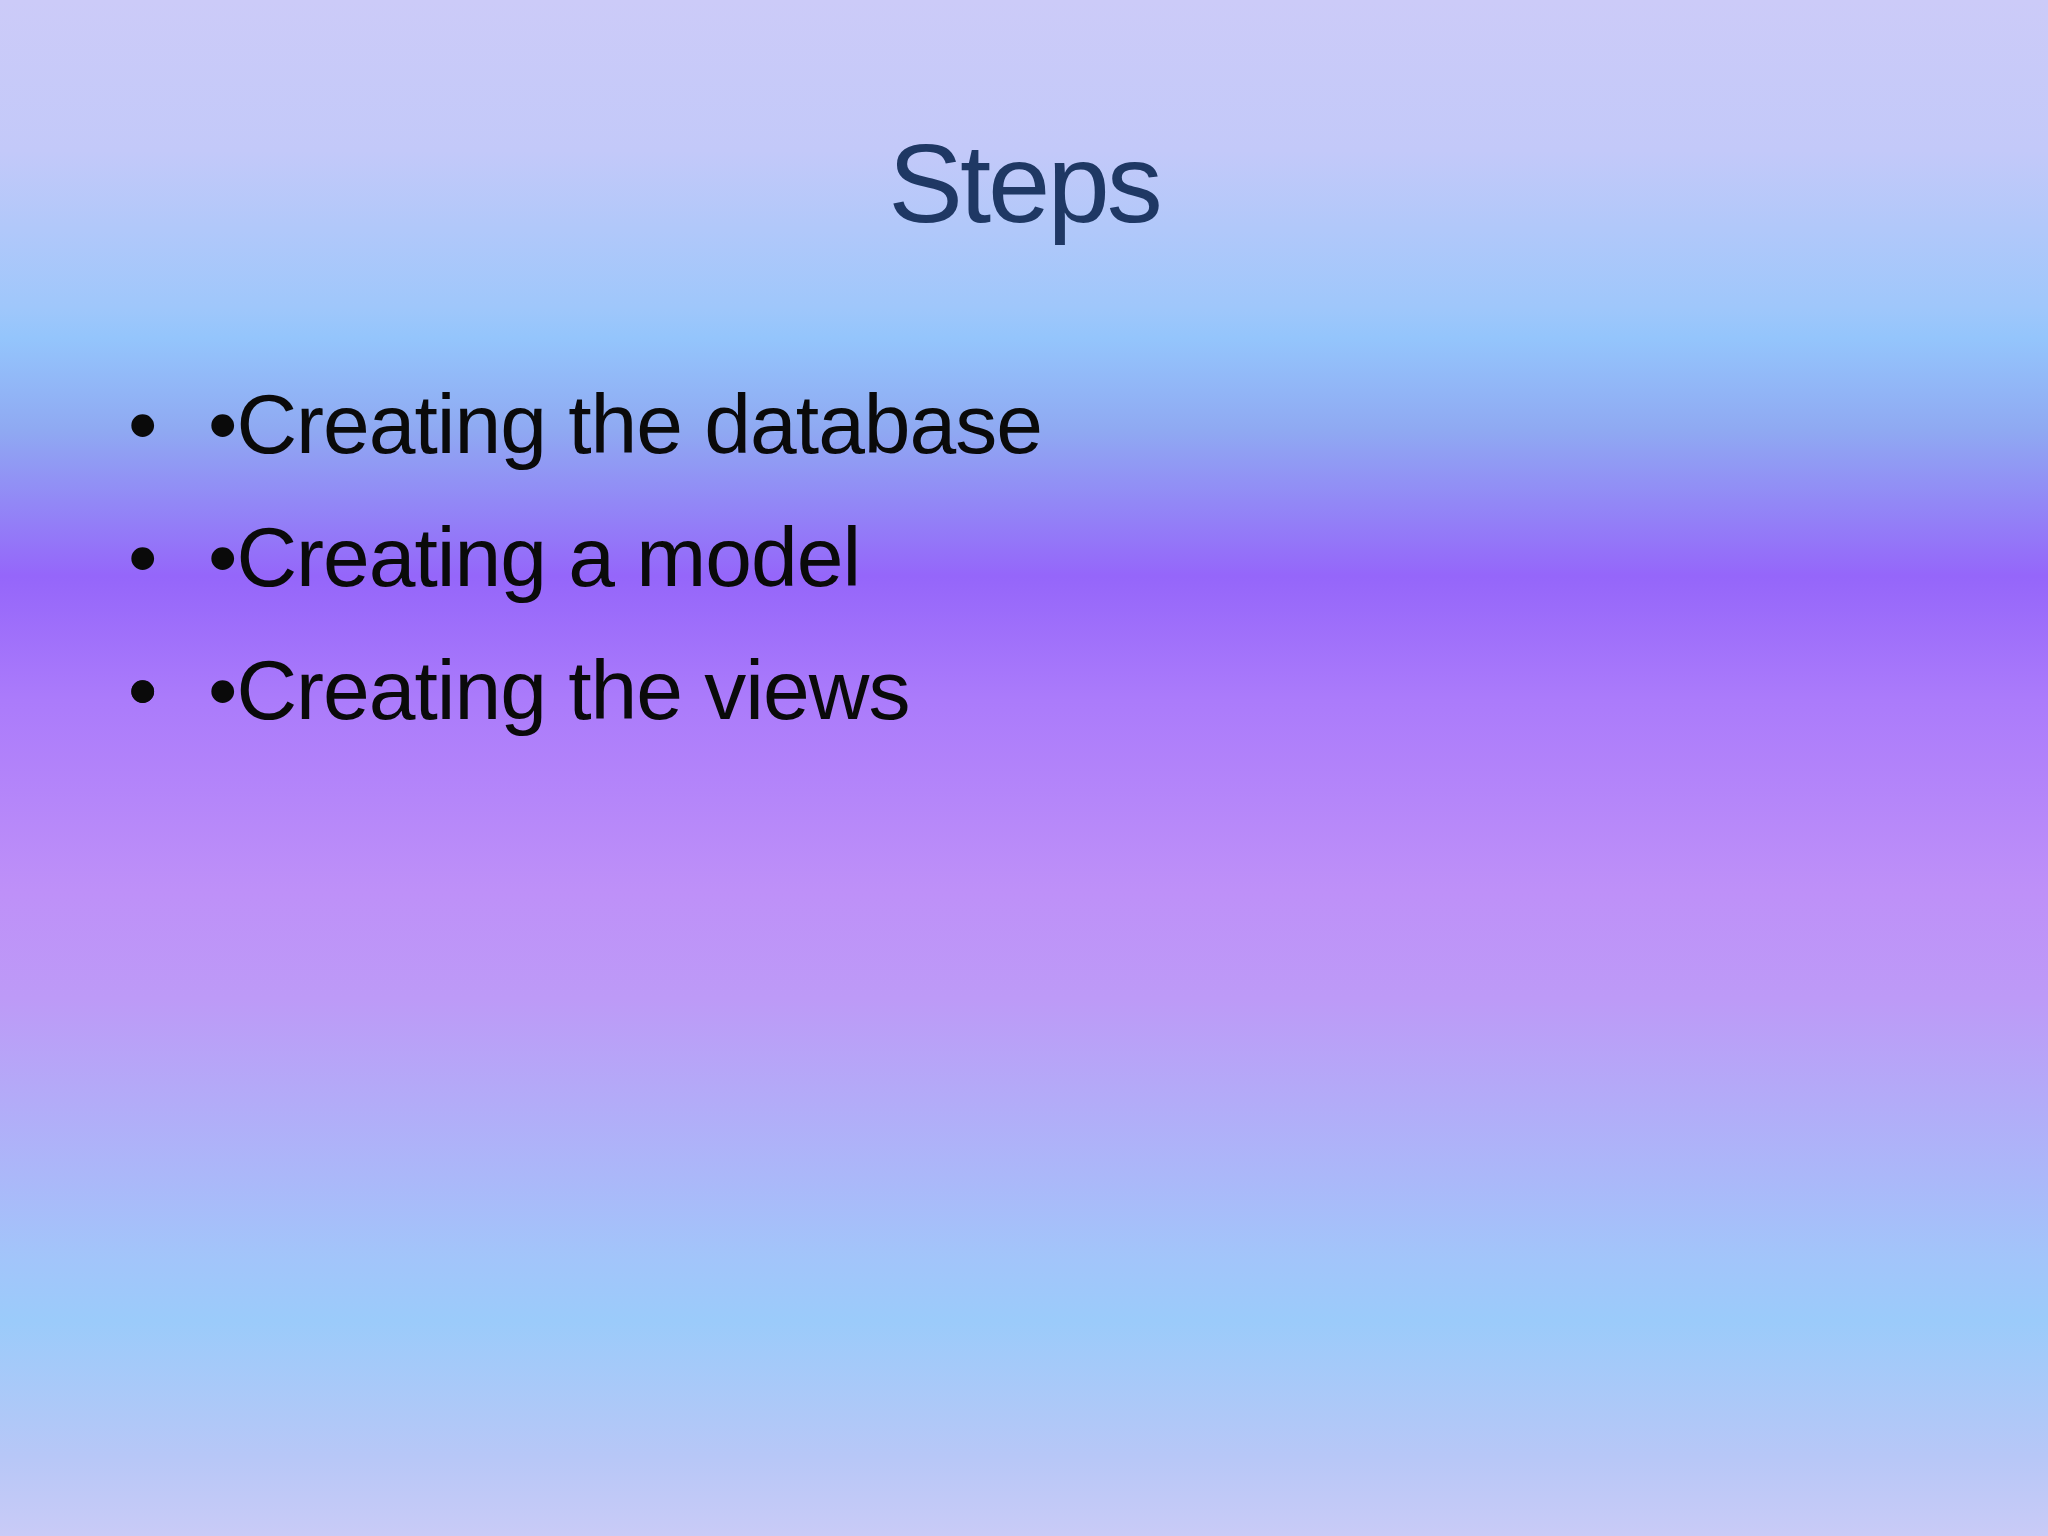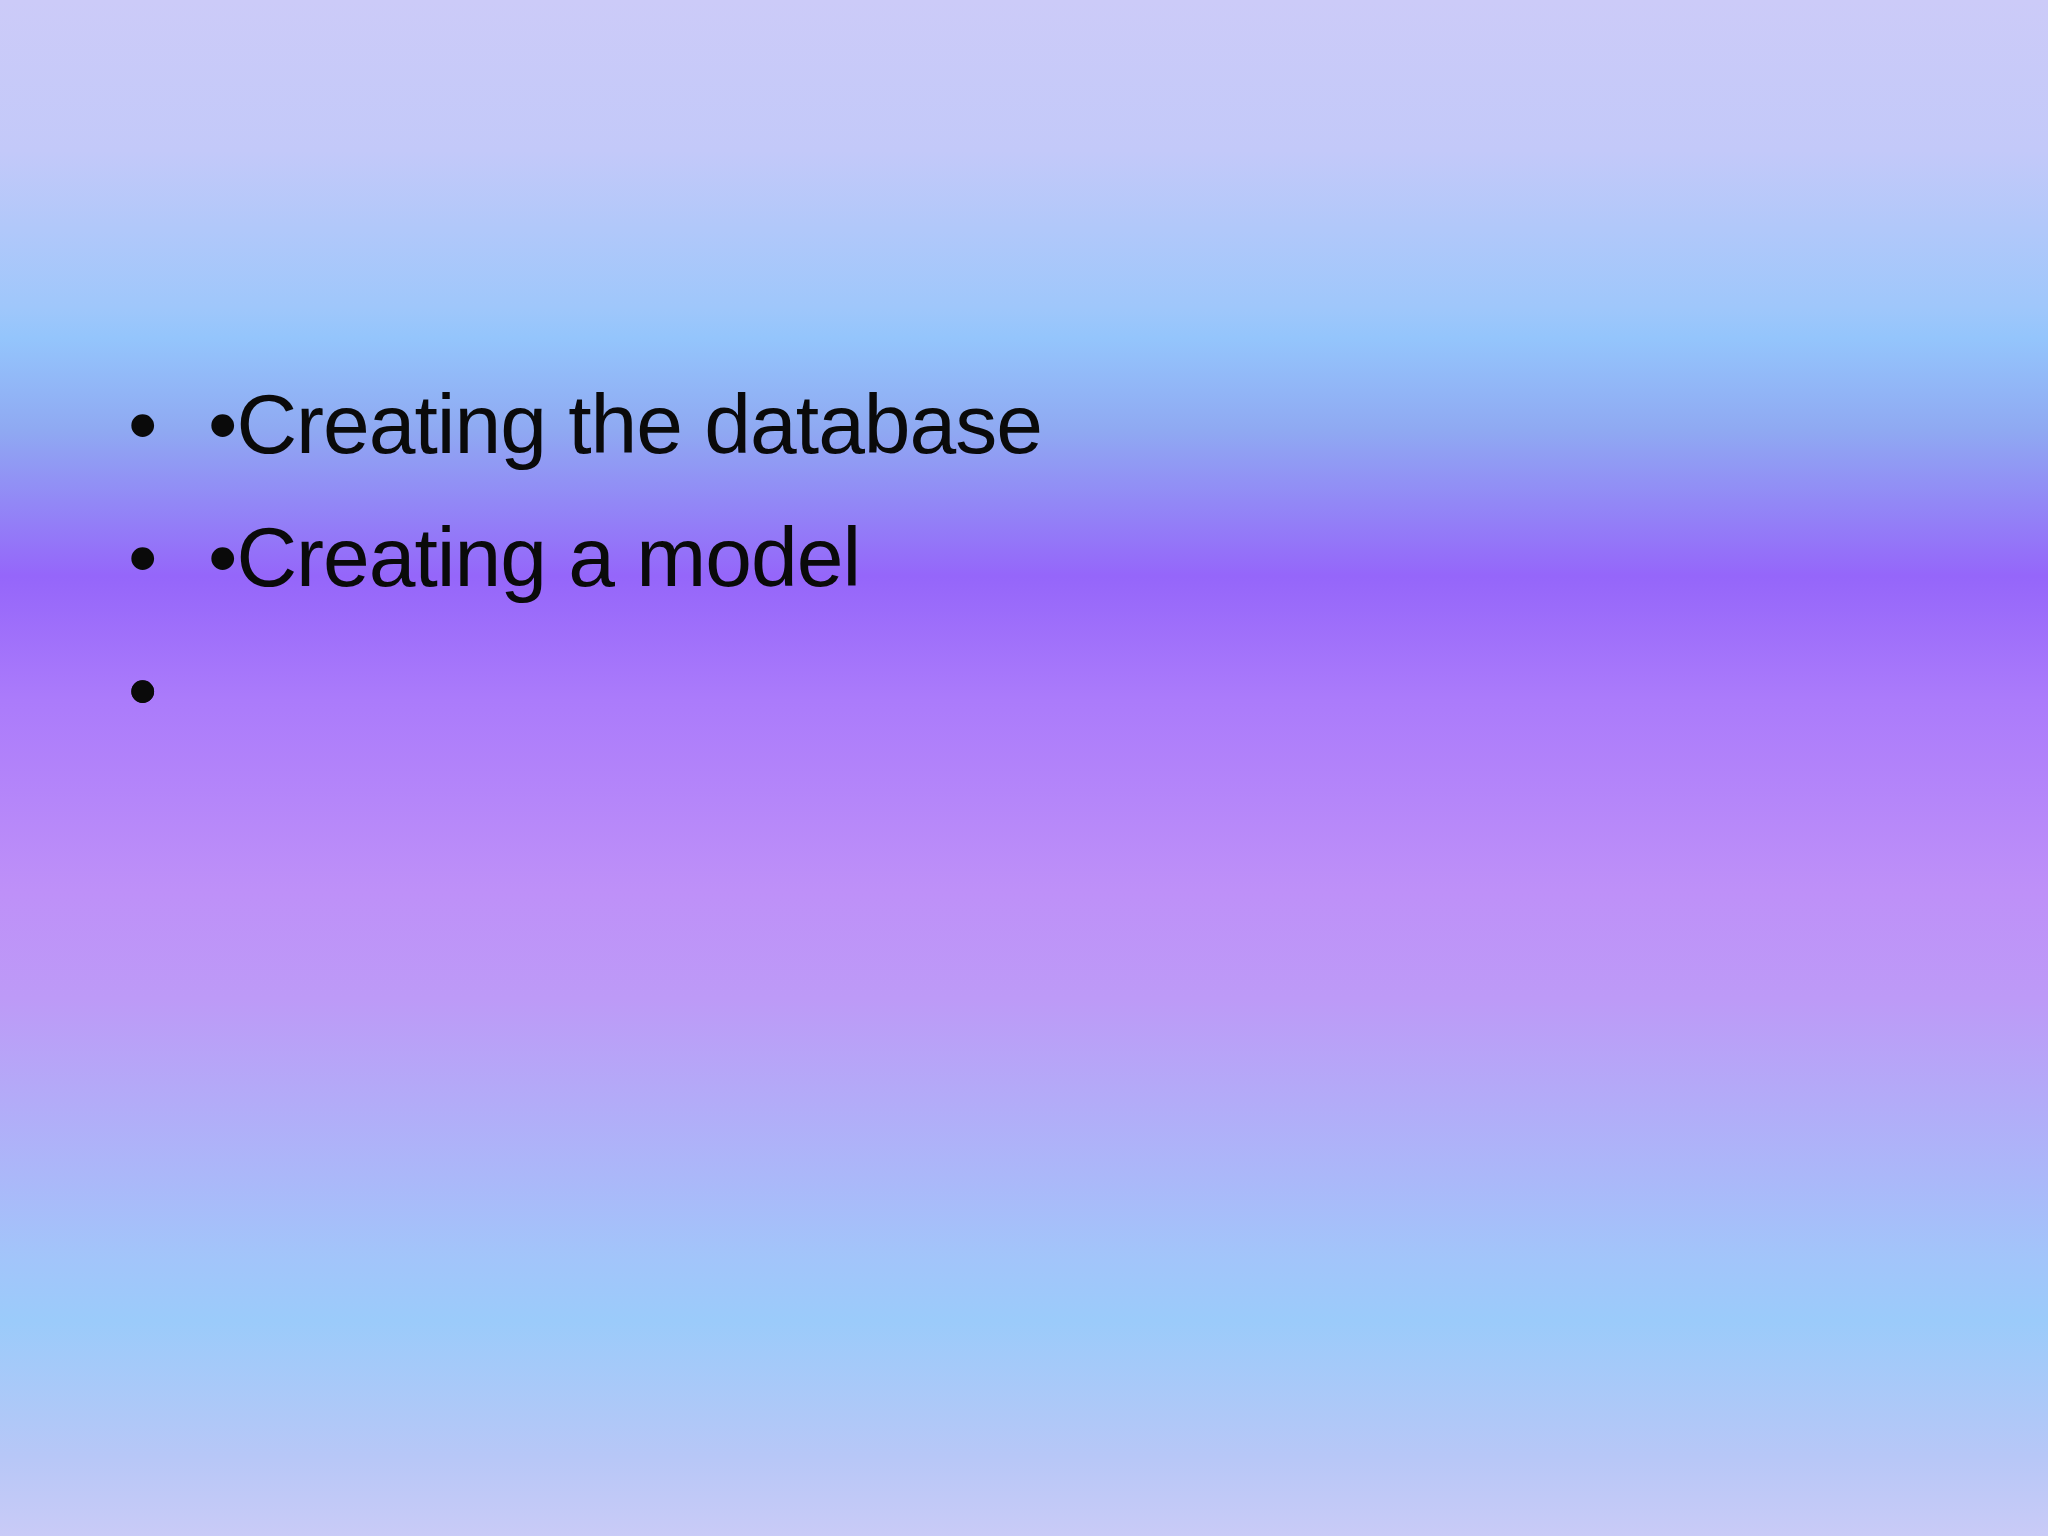--- a/index.html
+++ b/index.html
@@ -53,31 +53,33 @@
     line-height: 133px;
     font-size: 84px;
     color: #0a0a0a;
   }
 </style>
 </head>
 <body>
 
 <div class="slide" style="background: linear-gradient(rgb(204, 203, 248) 0%, rgb(195, 201, 249) 9.8%, rgb(159, 199, 251) 20%, rgb(148, 197, 252) 22%, rgb(143, 169, 242) 28%, rgb(149, 102, 250) 37.5%, rgb(171, 123, 251) 45.6%, rgb(190, 144, 248) 58%, rgb(189, 154, 247) 65%, rgb(179, 171, 248) 71.6%, rgb(162, 197, 250) 82%, rgb(155, 203, 250) 86%, rgb(183, 199, 247) 94.8%, rgb(201, 203, 247) 100%);">
 
+  <h1 class="slide-title" style="color: rgb(31, 56, 100);">Steps</h1>
 
   <ul class="bullet-list">
     <li class="bullet-item" style="color: rgb(10, 10, 10);">
       <span class="bullet-marker" style="color: rgb(10, 10, 10);">•</span>
       <span>•Creating the database</span>
     </li>
     <li class="bullet-item" style="color: rgb(10, 10, 10);">
       <span class="bullet-marker" style="color: rgb(10, 10, 10);">•</span>
       <span>•Creating a model</span>
     </li>
     <li class="bullet-item" style="color: rgb(10, 10, 10);">
       <span class="bullet-marker" style="color: rgb(10, 10, 10);">•</span>
     </li>
     <li class="bullet-item" style="color: rgb(10, 10, 10);">
       <span class="bullet-marker" style="color: rgb(10, 10, 10);">•</span>
+      <span>•Creating the views</span>
     </li>
   </ul>
 
 </div>
 
 </body></html>

